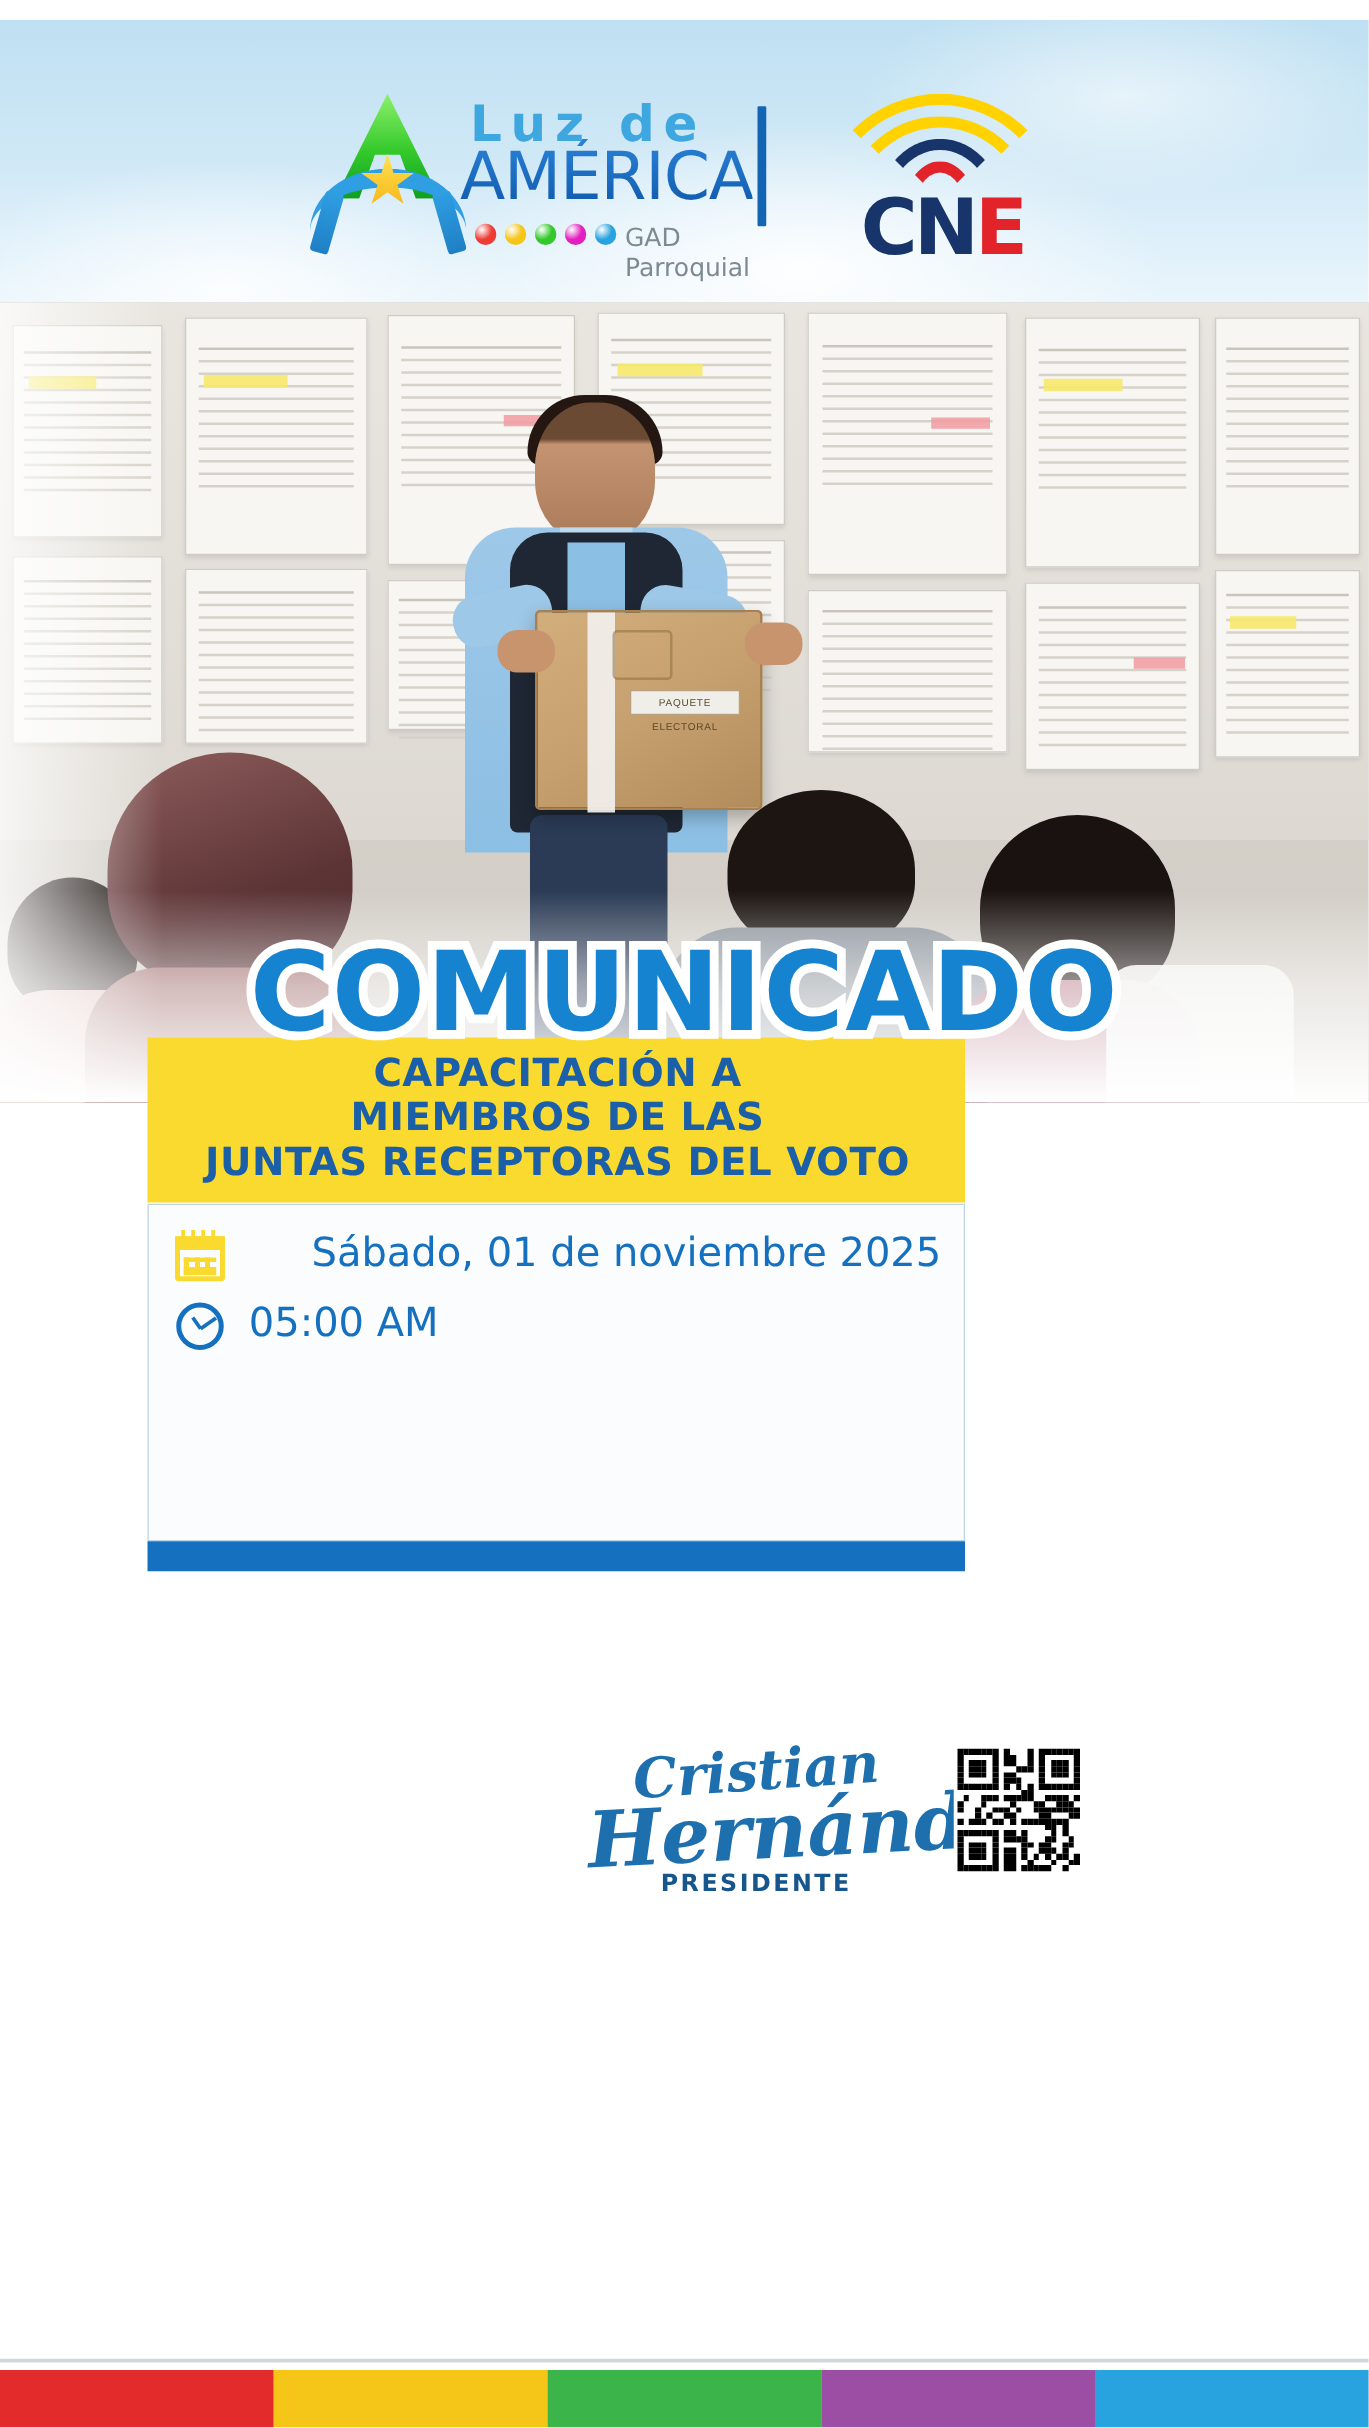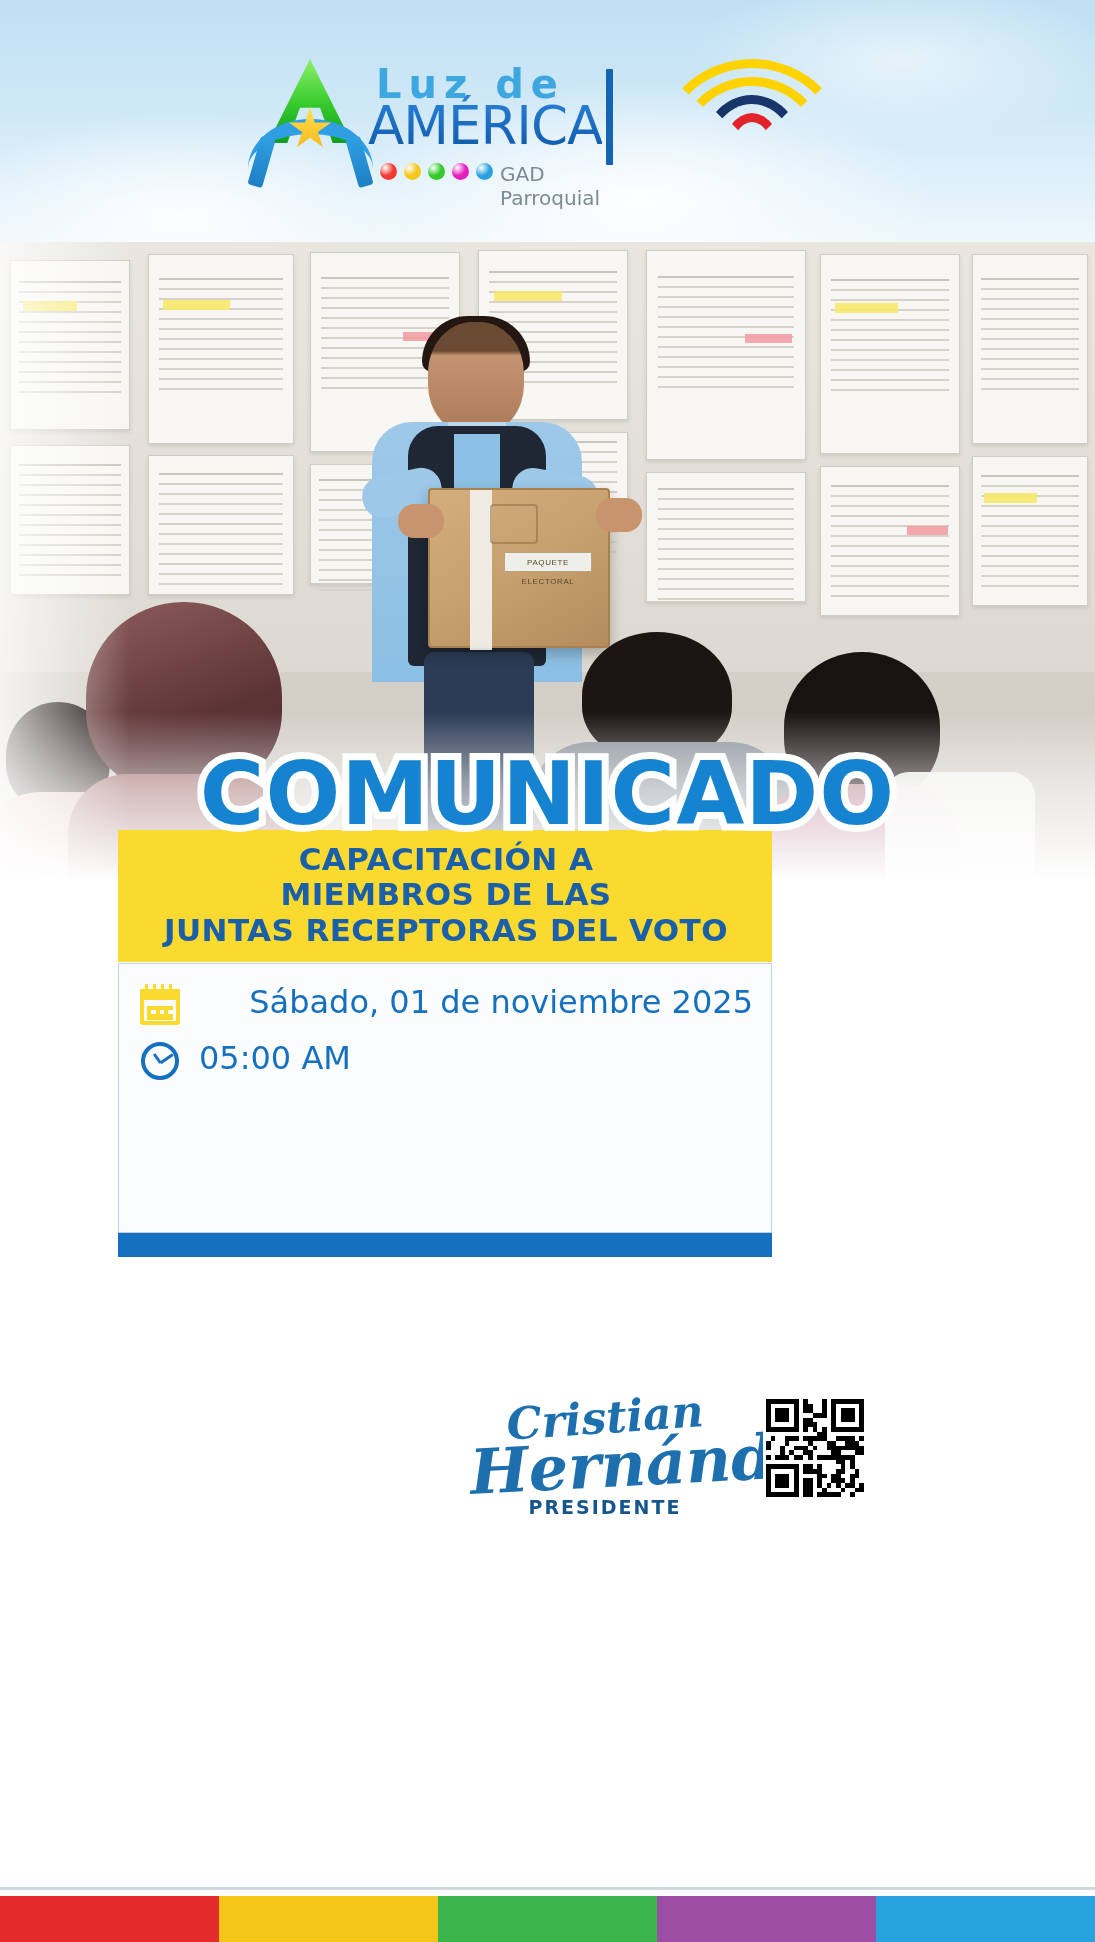--- a/index.html
+++ b/index.html
@@ -8,21 +8,21 @@
     height: 1942px;
     font-family: "Liberation Sans", sans-serif;
     background: #ffffff;
     overflow: hidden;
     position: relative;
   }
 
   
   .header {
     position: absolute;
-    top: 0; left: 0;
+    top: 16px; left: 0;
     width: 1095px; height: 242px;
     background:
       radial-gradient(ellipse 420px 170px at 640px 200px, rgba(255,255,255,.95) 0%, rgba(255,255,255,0) 70%),
       radial-gradient(ellipse 330px 140px at 180px 215px, rgba(255,255,255,.85) 0%, rgba(255,255,255,0) 72%),
       radial-gradient(ellipse 300px 120px at 900px 60px, rgba(255,255,255,.55) 0%, rgba(255,255,255,0) 70%),
       linear-gradient(180deg, #bfe0f2 0%, #cfe8f6 45%, #dff0fa 75%, #eef7fc 100%);
   }
 
   .logo-row {
     position: absolute;
@@ -401,20 +401,21 @@
       <div class="gad-text">GAD Parroquial</div>
     </div>
 
     <div class="divider-bar"></div>
 
     <div class="cne-logo">
       <div class="arc arc1"></div>
       <div class="arc arc2"></div>
       <div class="arc arc3"></div>
       <div class="arc arc4"></div>
+      <div class="cne-text"><span>CN</span><span class="e-red">E</span></div>
     </div>
 
   </div>
 </div>
 
 <div class="photo">
   <div class="wall"></div>
   <div class="papers">
     <div class="sheet hl" style="left:10px;  top:10px;  width:120px; height:170px;"></div>
     <div class="sheet" style="left:10px;  top:195px; width:120px; height:150px;"></div>

